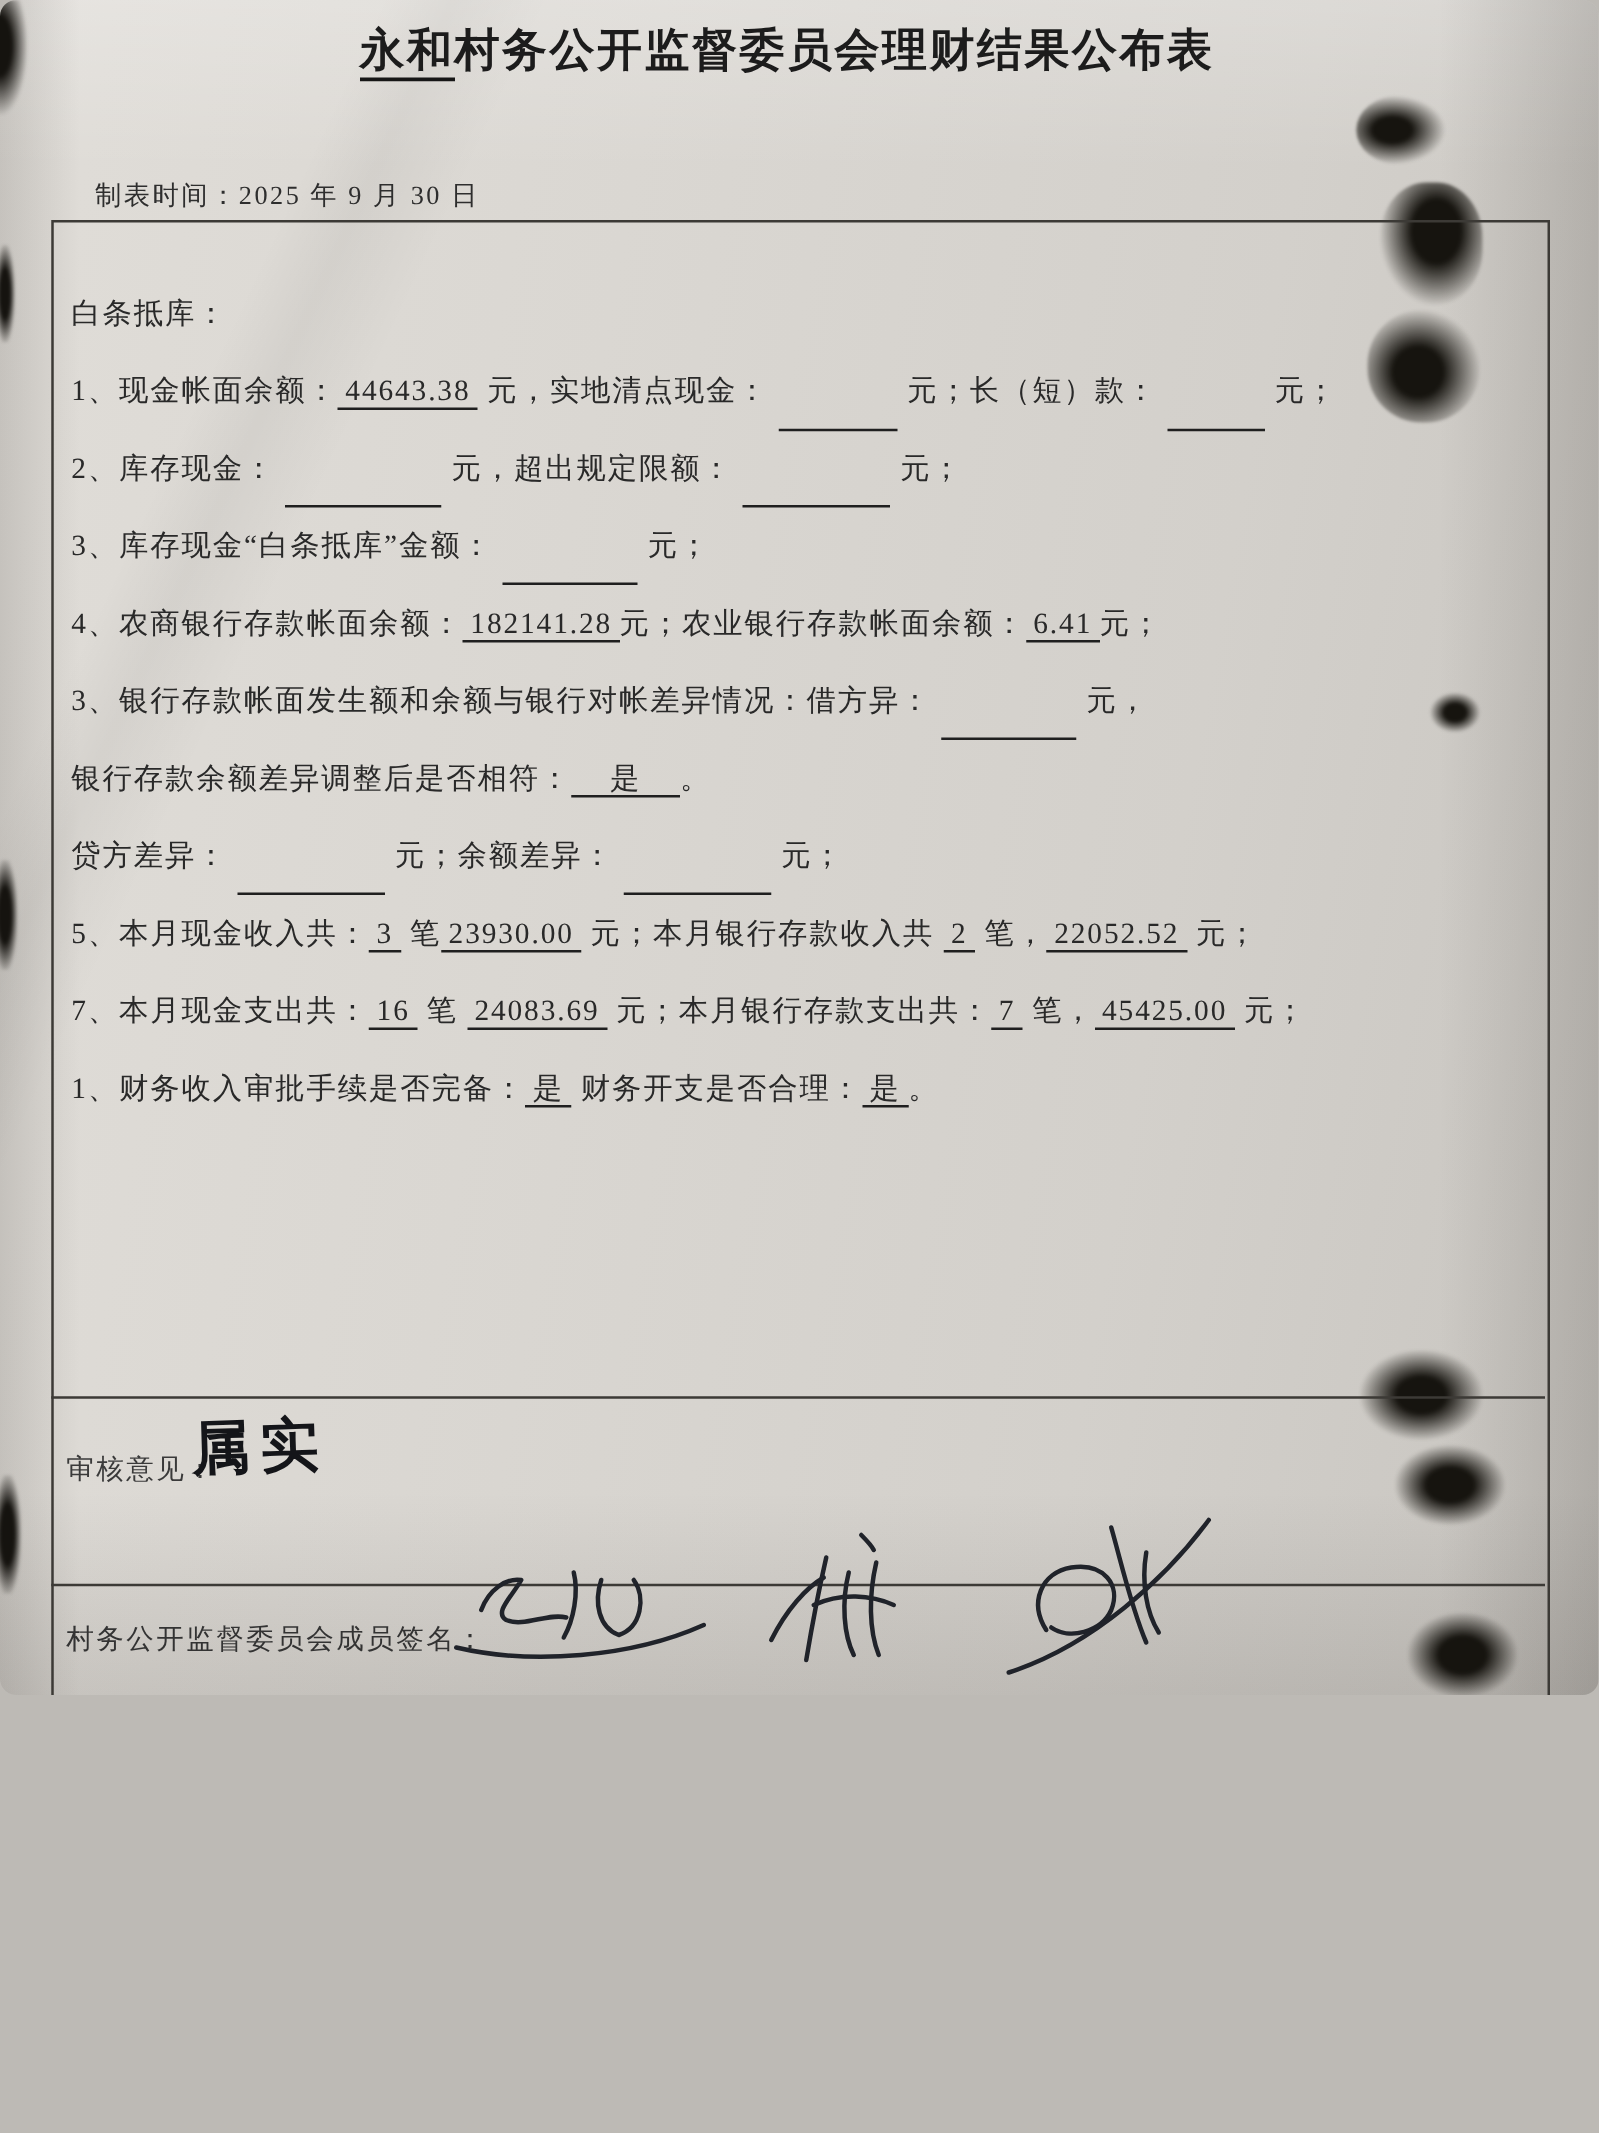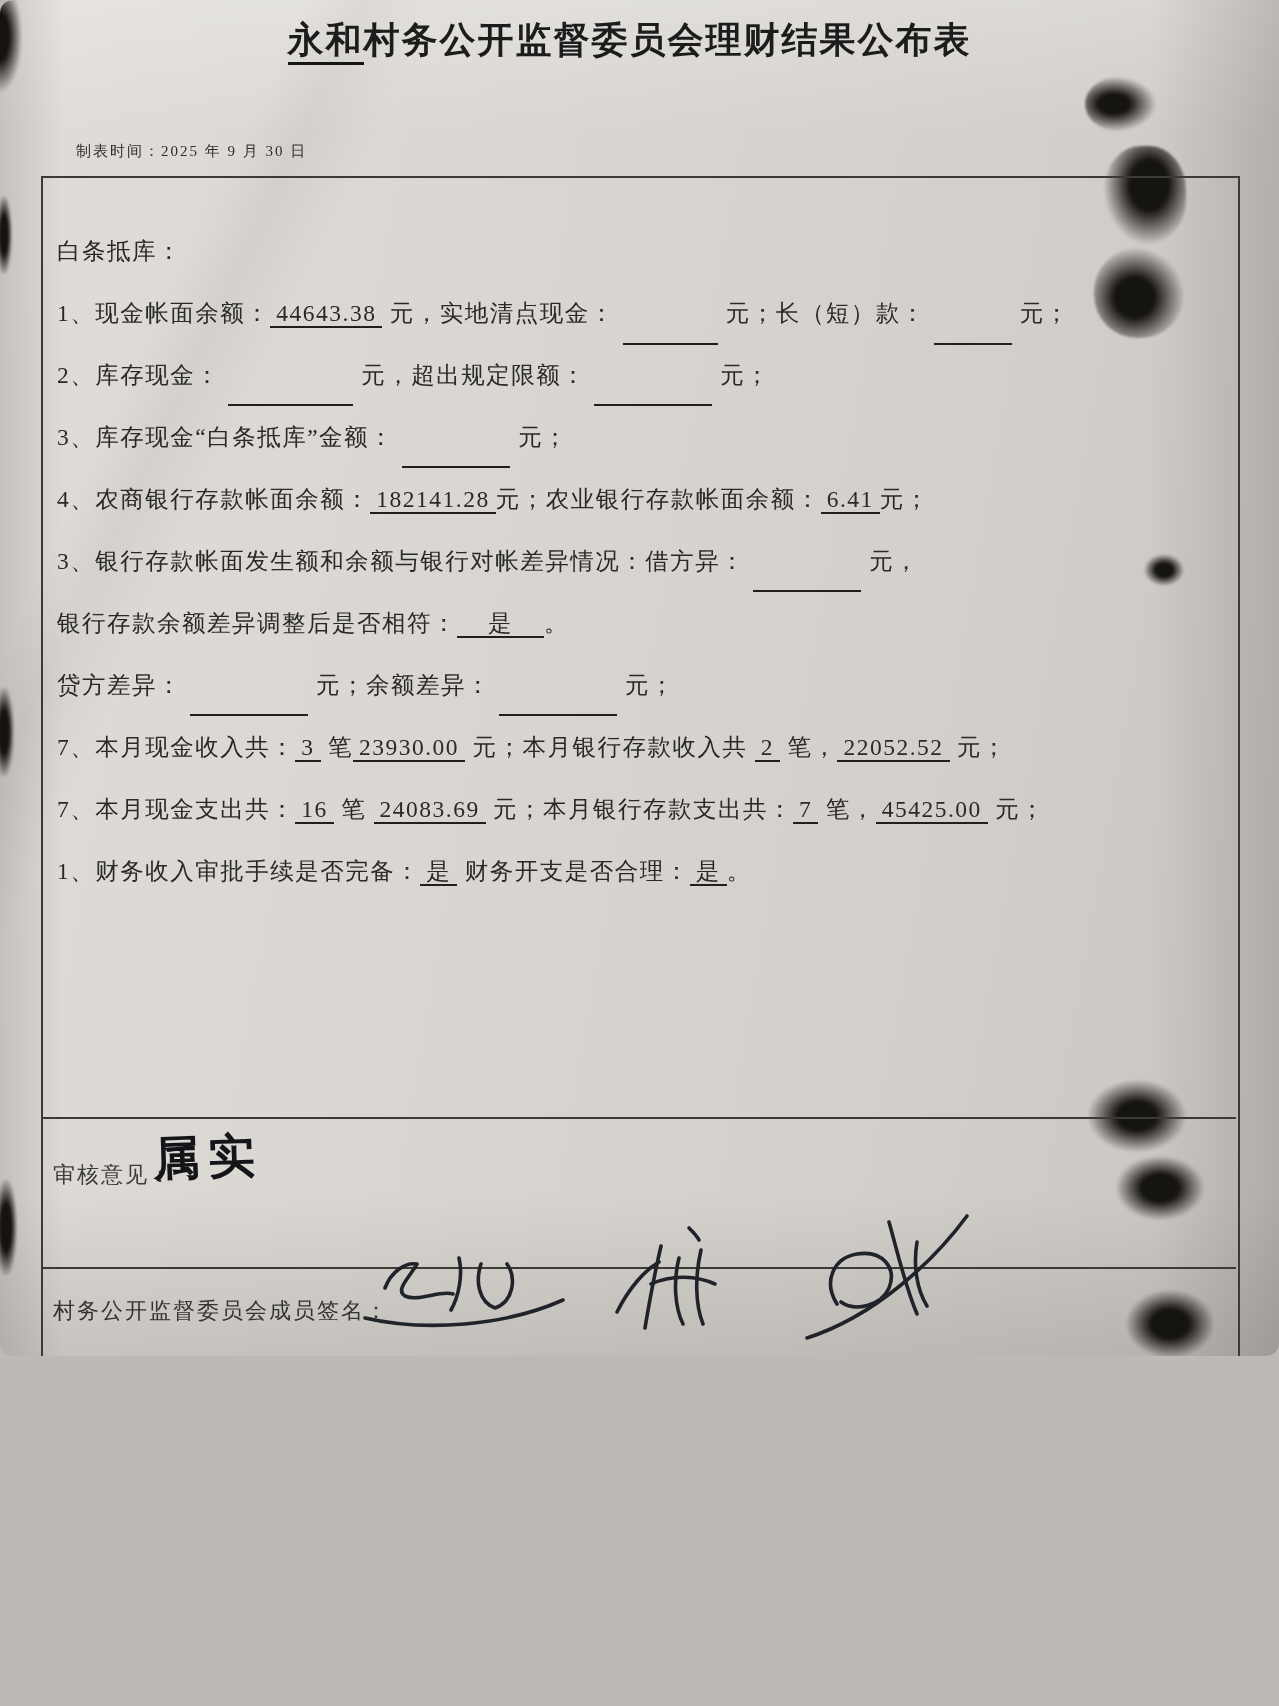--- a/index.html
+++ b/index.html
@@ -24,21 +24,21 @@
     position:absolute;left:0;top:1684px;width:1279px;height:22px;
     background:linear-gradient(to bottom,rgba(60,55,50,.18),rgba(120,115,110,.30));
   }
   .smudge{position:absolute;filter:blur(1.2px);pointer-events:none;}
   .title{
     position:absolute;left:0;right:20px;top:16px;text-align:center;
     font-size:36px;font-weight:700;color:#1c1c1c;letter-spacing:2px;white-space:nowrap;
   }
   .title .u{border-bottom:3px solid #161616;padding-bottom:2px;}
   .dateline{
-    position:absolute;left:76px;top:142px;font-size:15px;color:#2e2e2e;letter-spacing:2px;
+    position:absolute;left:76px;top:142px;font-size:21px;color:#2e2e2e;letter-spacing:2px;
   }
   .audit-box{
     position:absolute;left:41px;top:176px;width:1195px;height:1246px;
     border:2px solid #3c3a36;
   }
   .audit-flow{
     position:absolute;left:14px;top:42px;right:10px;
     font-size:23.5px;line-height:62px;color:#292929;letter-spacing:1.5px;
   }
   .audit-line{white-space:nowrap;height:62px;}
@@ -89,21 +89,21 @@
     <div class="audit-flow">
       <div class="audit-line">白条抵库：</div>
       <div>
           <div class="audit-line"><span class="seg-text">1、现金帐面余额：</span><span class="seg-filled">44643.38</span><span class="seg-text"> 元，实地清点现金：</span><span class="seg-blank" style="width: 95px;"></span><span class="seg-text">元；长（短）款：</span><span class="seg-blank" style="width: 78px;"></span><span class="seg-text">元；</span></div>
           <div class="audit-line"><span class="seg-text">2、库存现金：</span><span class="seg-blank" style="width: 125px;"></span><span class="seg-text">元，超出规定限额：</span><span class="seg-blank" style="width: 118px;"></span><span class="seg-text">元；</span></div>
           <div class="audit-line"><span class="seg-text">3、库存现金“白条抵库”金额：</span><span class="seg-blank" style="width: 108px;"></span><span class="seg-text">元；</span></div>
           <div class="audit-line"><span class="seg-text">4、农商银行存款帐面余额：</span><span class="seg-filled">182141.28</span><span class="seg-text">元；农业银行存款帐面余额：</span><span class="seg-filled">6.41</span><span class="seg-text">元；</span></div>
           <div class="audit-line"><span class="seg-text">3、银行存款帐面发生额和余额与银行对帐差异情况：借方异：</span><span class="seg-blank" style="width: 108px;"></span><span class="seg-text">元，</span></div>
           <div class="audit-line"><span class="seg-text">银行存款余额差异调整后是否相符：</span><span class="seg-filled">　是　</span><span class="seg-text">。</span></div>
           <div class="audit-line"><span class="seg-text">贷方差异：</span><span class="seg-blank" style="width: 118px;"></span><span class="seg-text">元；余额差异：</span><span class="seg-blank" style="width: 118px;"></span><span class="seg-text">元；</span></div>
-          <div class="audit-line"><span class="seg-text">7、本月现金收入共：</span><span class="seg-filled">3</span><span class="seg-text"> 笔</span><span class="seg-filled">23930.00</span><span class="seg-text"> 元；本月银行存款收入共 </span><span class="seg-filled">2</span><span class="seg-text"> 笔，</span><span class="seg-filled">22052.52</span><span class="seg-text"> 元；</span></div>
+          <div class="audit-line"><span class="seg-text">5、本月现金收入共：</span><span class="seg-filled">3</span><span class="seg-text"> 笔</span><span class="seg-filled">23930.00</span><span class="seg-text"> 元；本月银行存款收入共 </span><span class="seg-filled">2</span><span class="seg-text"> 笔，</span><span class="seg-filled">22052.52</span><span class="seg-text"> 元；</span></div>
           <div class="audit-line"><span class="seg-text">7、本月现金支出共：</span><span class="seg-filled">16</span><span class="seg-text"> 笔 </span><span class="seg-filled">24083.69</span><span class="seg-text"> 元；本月银行存款支出共：</span><span class="seg-filled">7</span><span class="seg-text"> 笔，</span><span class="seg-filled">45425.00</span><span class="seg-text"> 元；</span></div>
           <div class="audit-line"><span class="seg-text">1、财务收入审批手续是否完备：</span><span class="seg-filled">是</span><span class="seg-text"> 财务开支是否合理：</span><span class="seg-filled">是</span><span class="seg-text">。</span></div>
         </div>
     </div>
 
     <div class="divider divider-1"></div>
 
     <div class="opinion-label">审核意见：</div>
     <div class="opinion-hand">属实</div>
 

